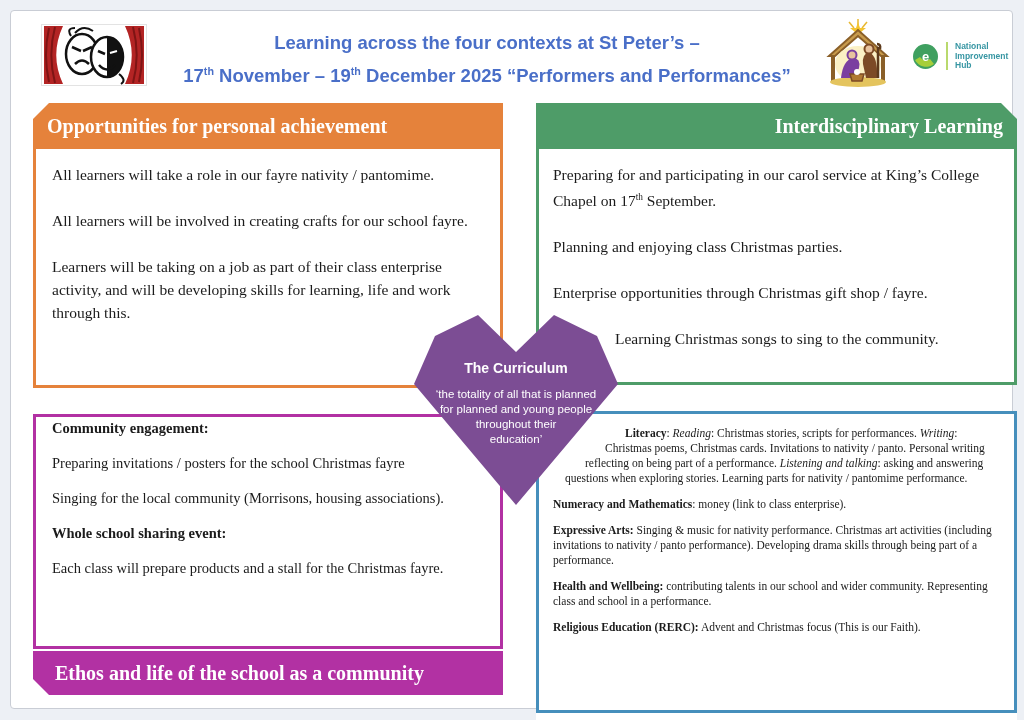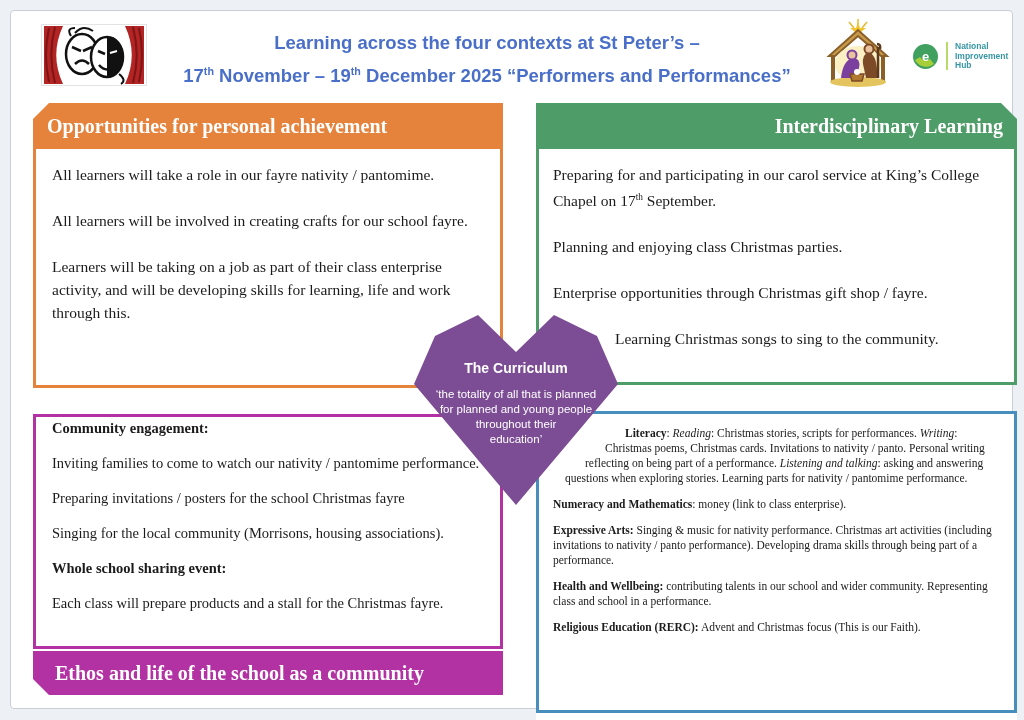--- a/index.html
+++ b/index.html
@@ -139,21 +139,20 @@
         <p><span>Preparing for and participating in our carol service at King’s College Chapel on 17</span><sup>th</sup><span> September.</span></p>
         <p><span>Planning and enjoying class Christmas parties.</span></p>
         <p><span>Enterprise opportunities through Christmas gift shop / fayre.</span></p>
         <p><span>Learning Christmas songs to sing to the community.</span></p>
       </div>
   </section>
 
   <section class="quad bl">
     <div class="qbody">
         <p><span class="b">Community engagement:</span></p>
-        <p><span>Inviting families to come to watch our nativity / pantomime performance.</span></p>
         <p><span>Preparing invitations / posters for the school Christmas fayre</span></p>
         <p><span>Singing for the local community (Morrisons, housing associations).</span></p>
         <p><span class="b">Whole school sharing event:</span></p>
         <p><span>Each class will prepare products and a stall for the Christmas fayre.</span></p>
       </div>
     <div class="bar magenta">
       <span>Ethos and life of the school as a community</span>
     </div>
   </section>
 

